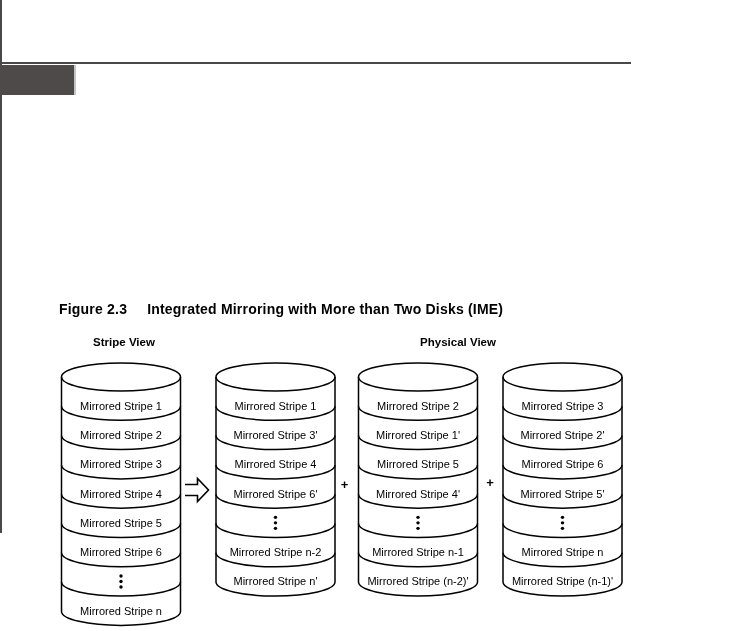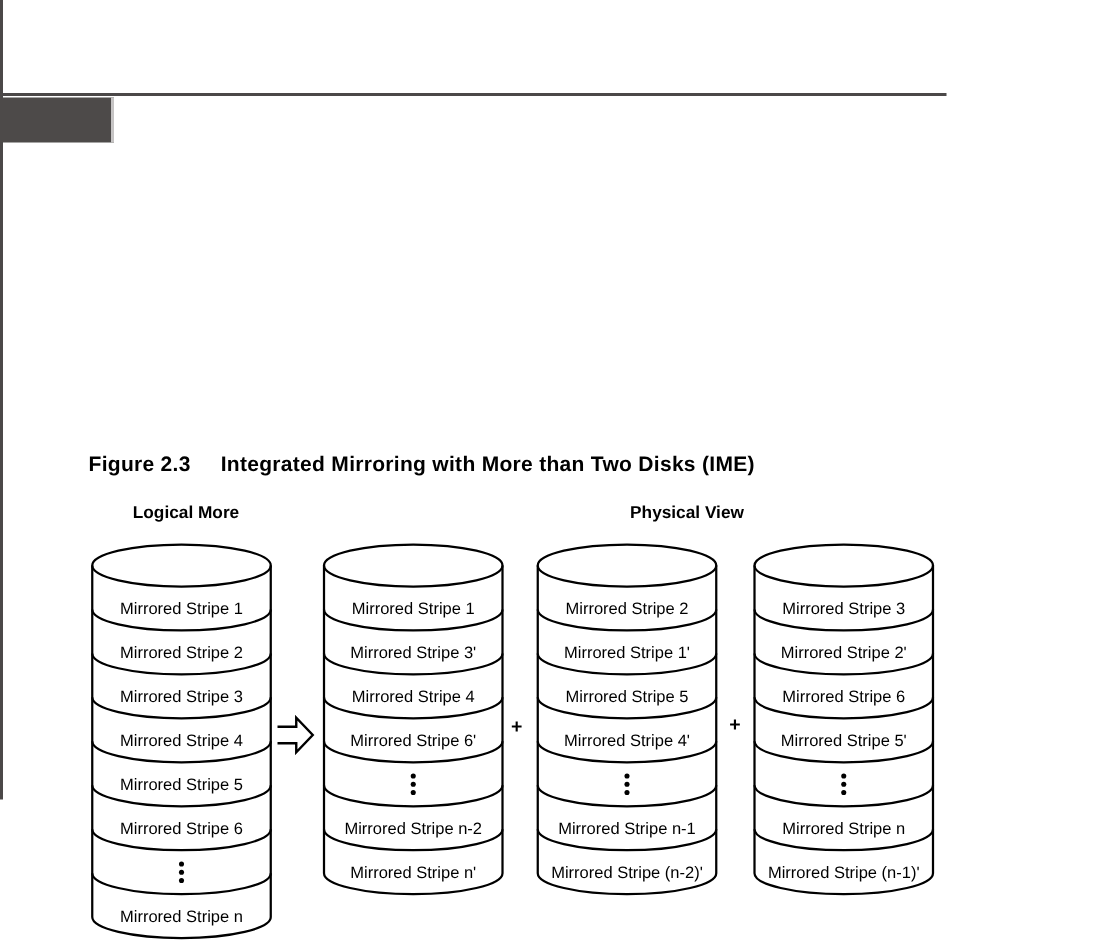--- a/index.html
+++ b/index.html
@@ -72,21 +72,21 @@
 
 <div class="page">
   <div class="left-rule"></div>
   <div class="header-rule"></div>
   <div class="chapter-tab"></div>
 
   <div class="figure-caption">
     <span class="fig-num">Figure 2.3</span><span class="fig-title">Integrated Mirroring with More than Two Disks (IME)</span>
   </div>
 
-  <div class="view-label logical">Logical More</div>
+  <div class="view-label logical">Stripe View</div>
   <div class="view-label physical">Physical View</div>
 
   <svg id="diagram" width="738" height="281" viewBox="0 350 738 281">
       <g>
         <path d="M 61.5 377 L 61.5 611.4 A 59.5 14 0 0 0 180.5 611.4 L 180.5 377" fill="none" stroke="#000000" stroke-width="1.5"></path>
         <ellipse cx="121" cy="377" rx="59.5" ry="14" fill="none" stroke="#000000" stroke-width="1.5"></ellipse>
         <path d="M 61.5 406.3 A 59.5 14 0 0 0 180.5 406.3" fill="none" stroke="#000000" stroke-width="1.5"></path>
         <path d="M 61.5 435.6 A 59.5 14 0 0 0 180.5 435.6" fill="none" stroke="#000000" stroke-width="1.5"></path>
         <path d="M 61.5 464.9 A 59.5 14 0 0 0 180.5 464.9" fill="none" stroke="#000000" stroke-width="1.5"></path>
         <path d="M 61.5 494.2 A 59.5 14 0 0 0 180.5 494.2" fill="none" stroke="#000000" stroke-width="1.5"></path>

